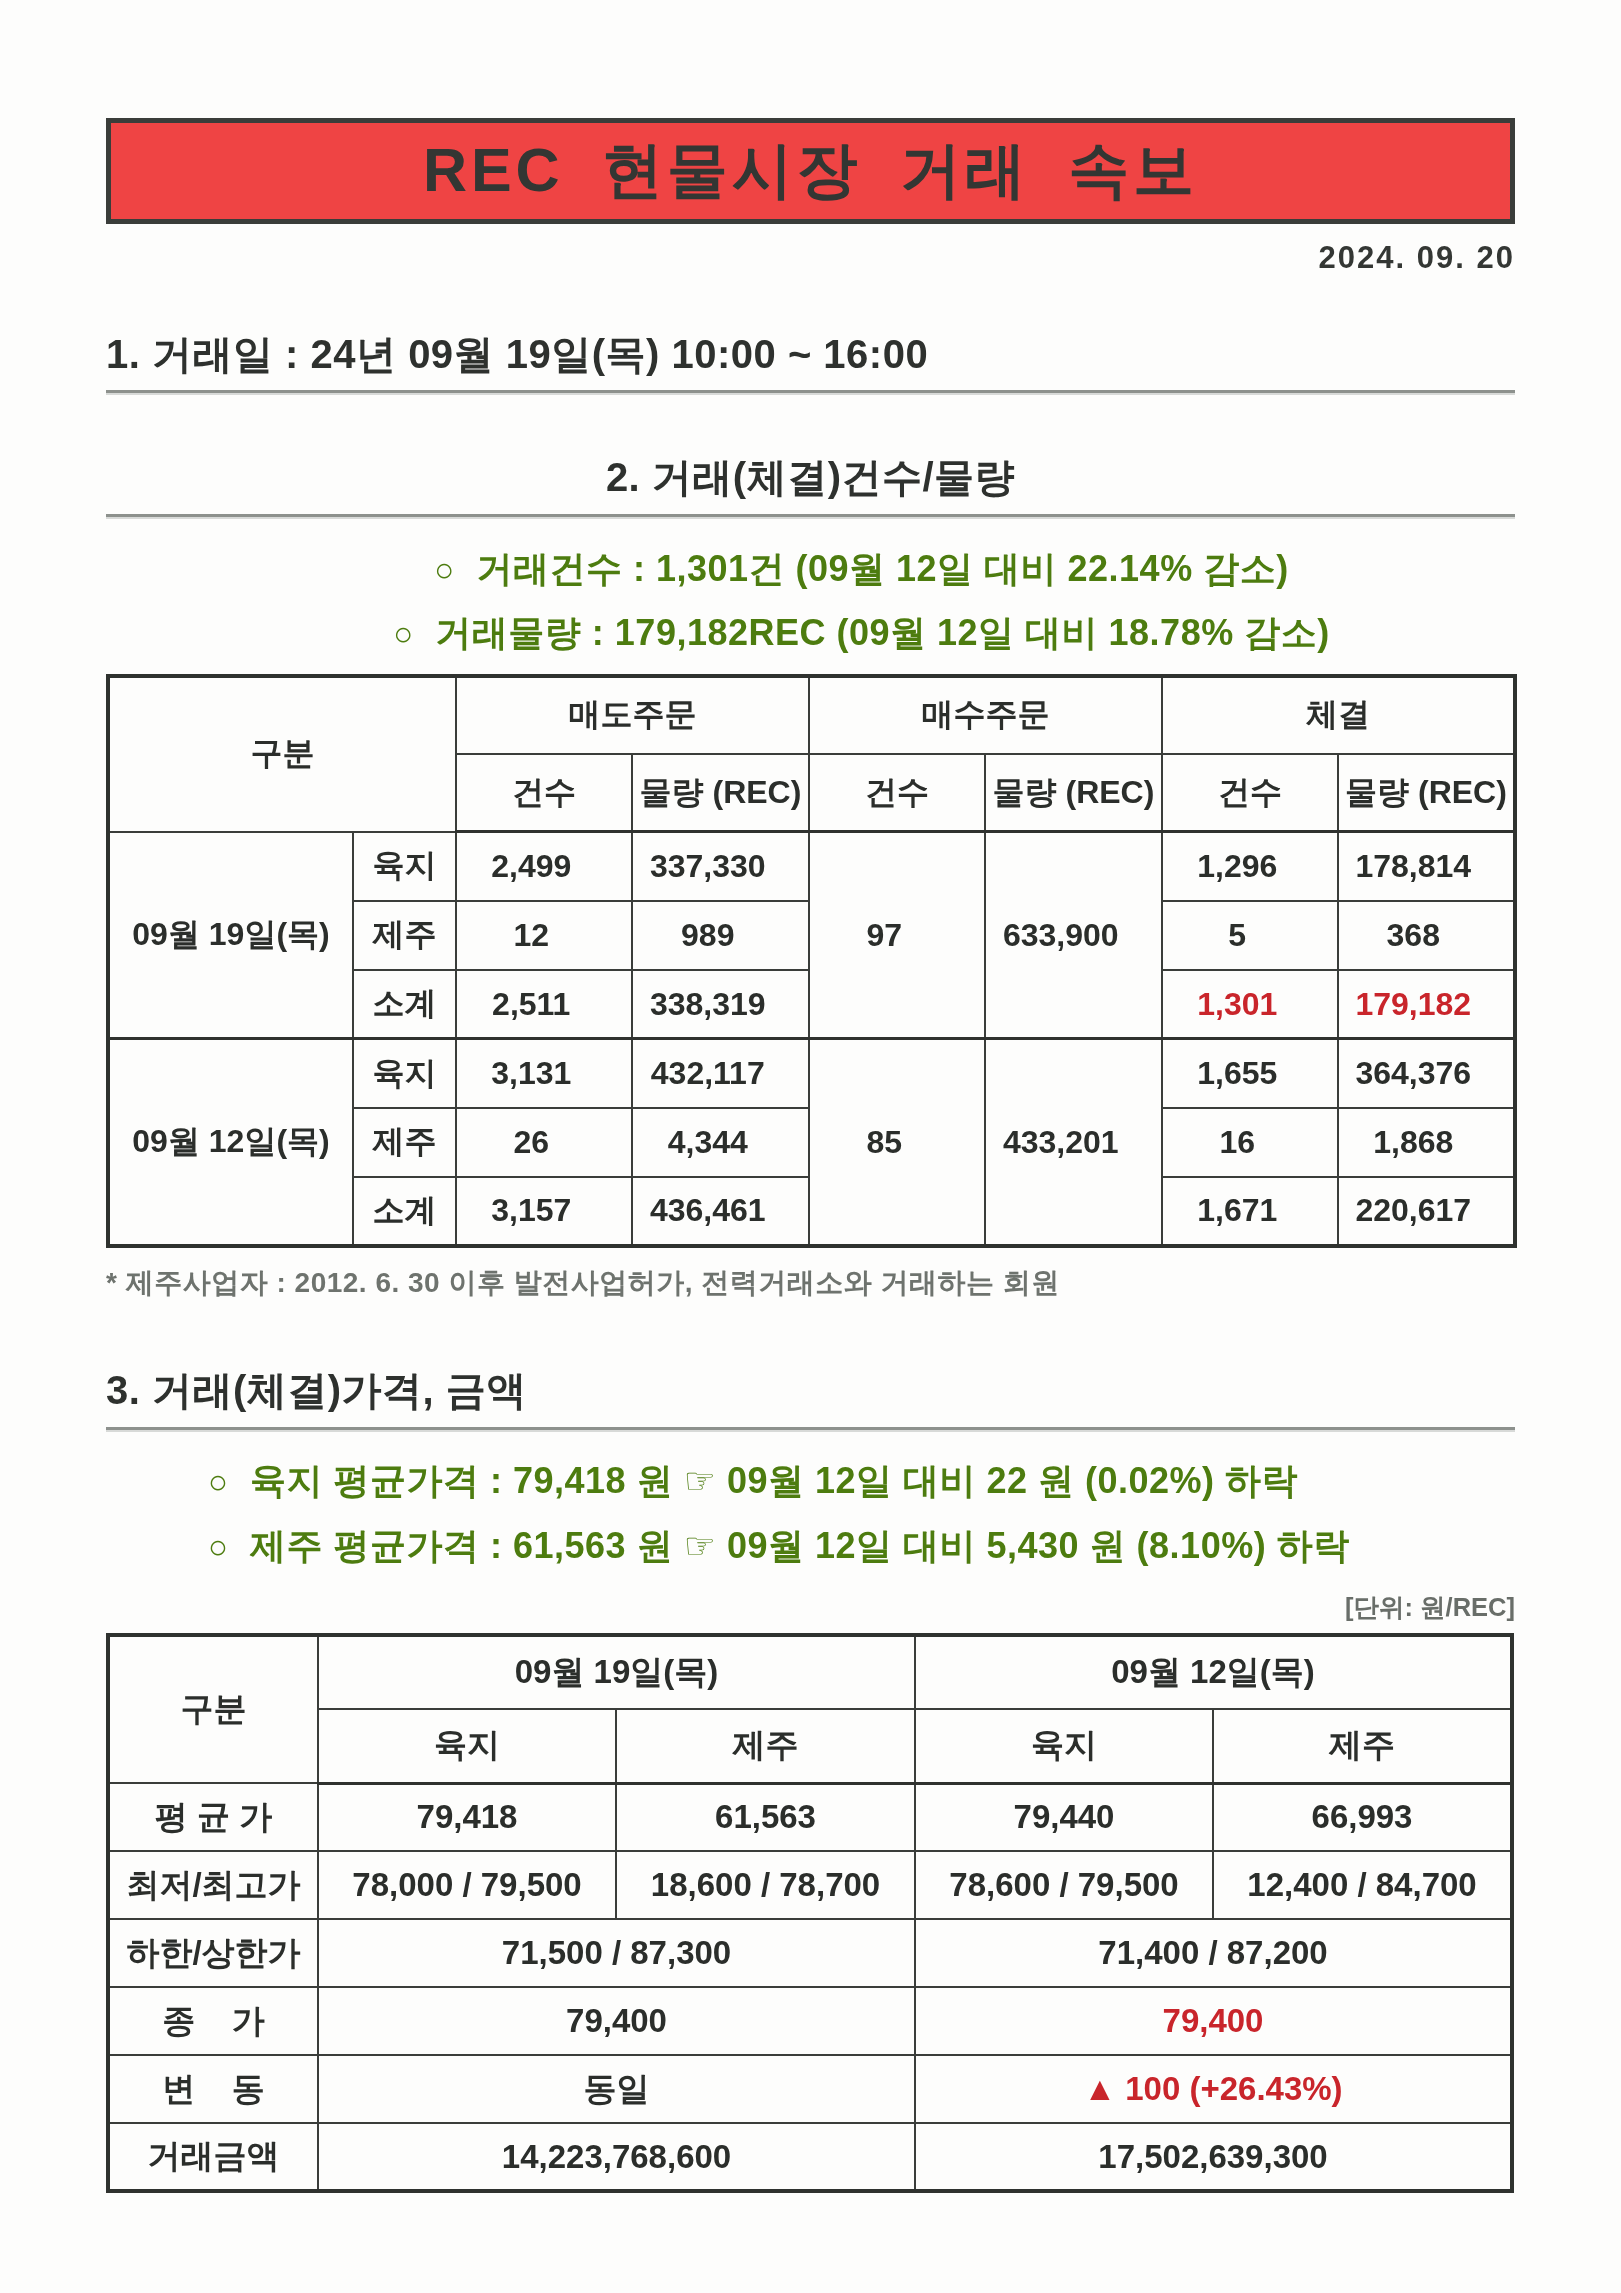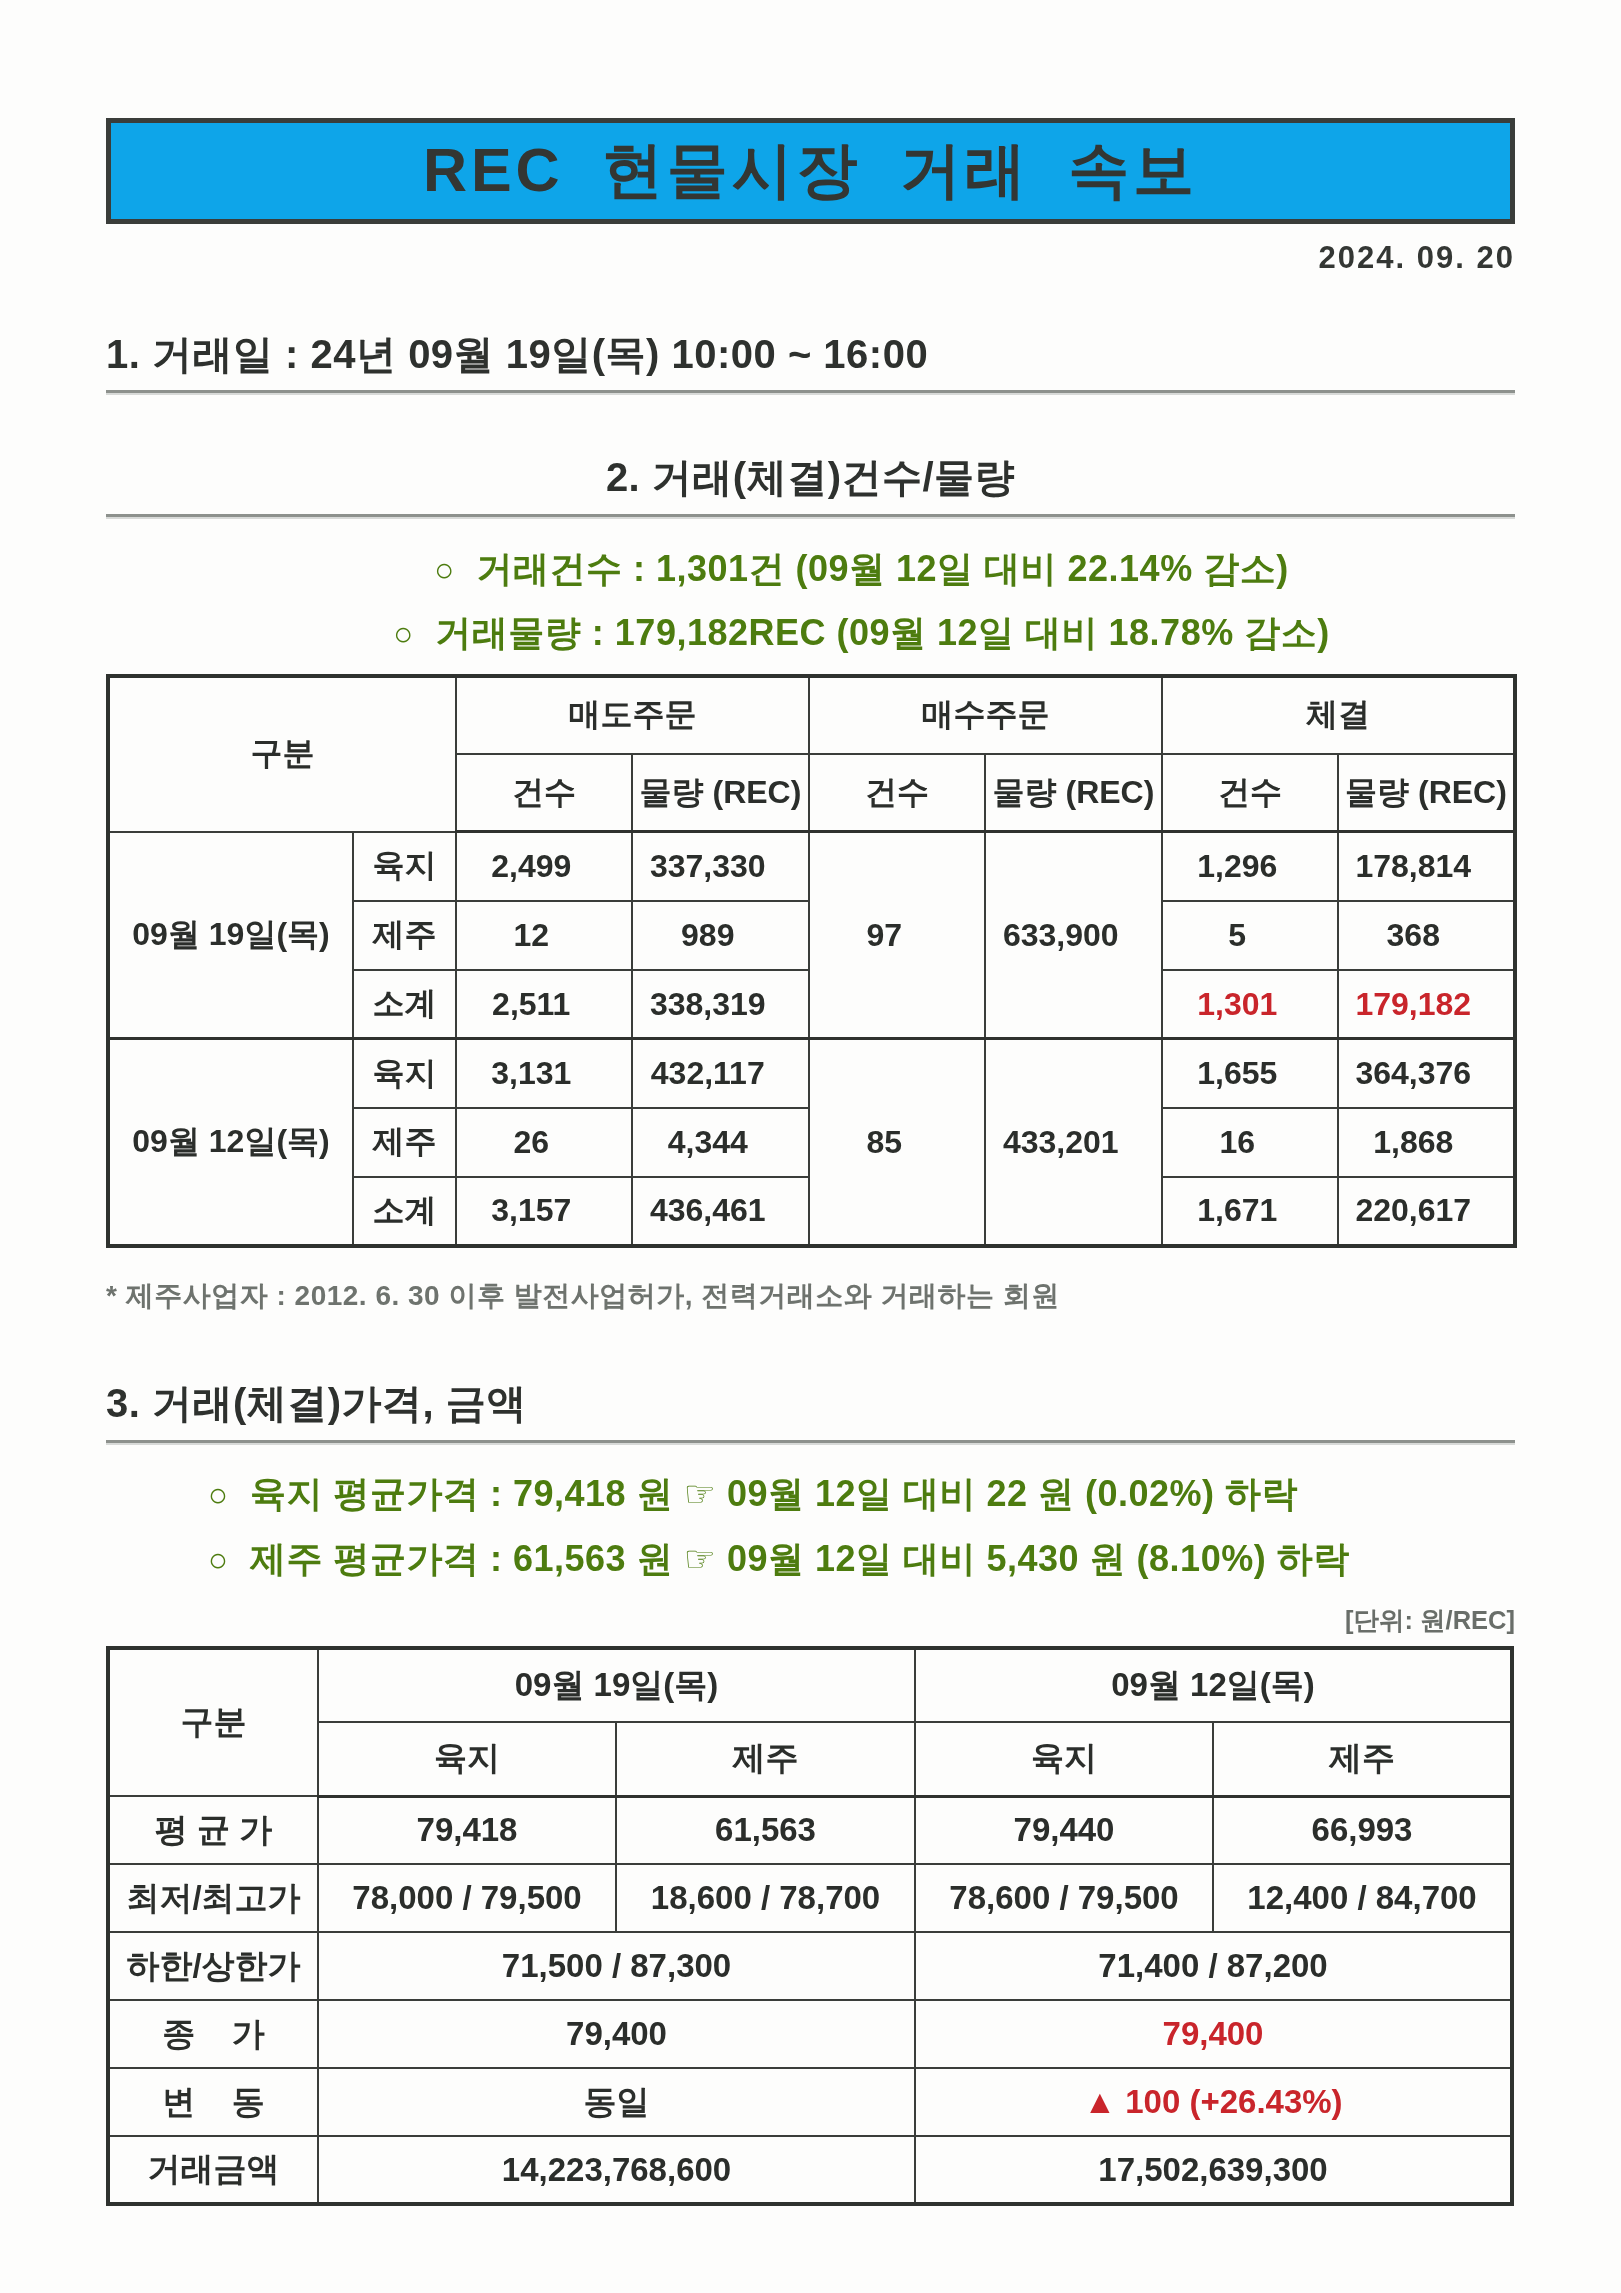--- a/index.html
+++ b/index.html
@@ -10,21 +10,21 @@
     color: #2d2d2d;
     overflow: hidden;
   }
   .content { padding: 0 106px; position: relative; }
 
   
   .title-box {
     margin-top: 118px;
     height: 106px;
     border: 5.9px solid #3a3d3a;
-    background: #0ea5e9;
+    background: #ef4444;
     display: flex; align-items: center; justify-content: center;
     font-size: 61px; font-weight: bold;
     letter-spacing: 3.9px; word-spacing: 17.6px;
     color: #333633;
   }
   .page-date {
     margin-top: 15.7px;
     text-align: right;
     font-size: 31px; font-weight: bold;
     letter-spacing: 2px;
@@ -74,21 +74,21 @@
     border: 4.9px solid #2f322f;
   }
   .table1 thead tr { height: 78px; }
   .table1 tbody tr { height: 69px; }
   .table1 thead tr:last-child th { border-bottom: 3.9px solid #2f322f; }
   .table1 .num { text-align: center; padding-right: 25.5px; }
   .table1 .cen { text-align: center; }
   .table1 tr.group-start td { border-top: 3.9px solid #2f322f; }
 
   .footnote {
-    margin-top: 29px;
+    margin-top: 16px;
     font-size: 28px;
     font-weight: bold;
     color: #6e736e;
     letter-spacing: 0.5px;
   }
 
   .unit-label {
     margin-top: 19.6px;
     text-align: right;
     font-size: 25.5px;

